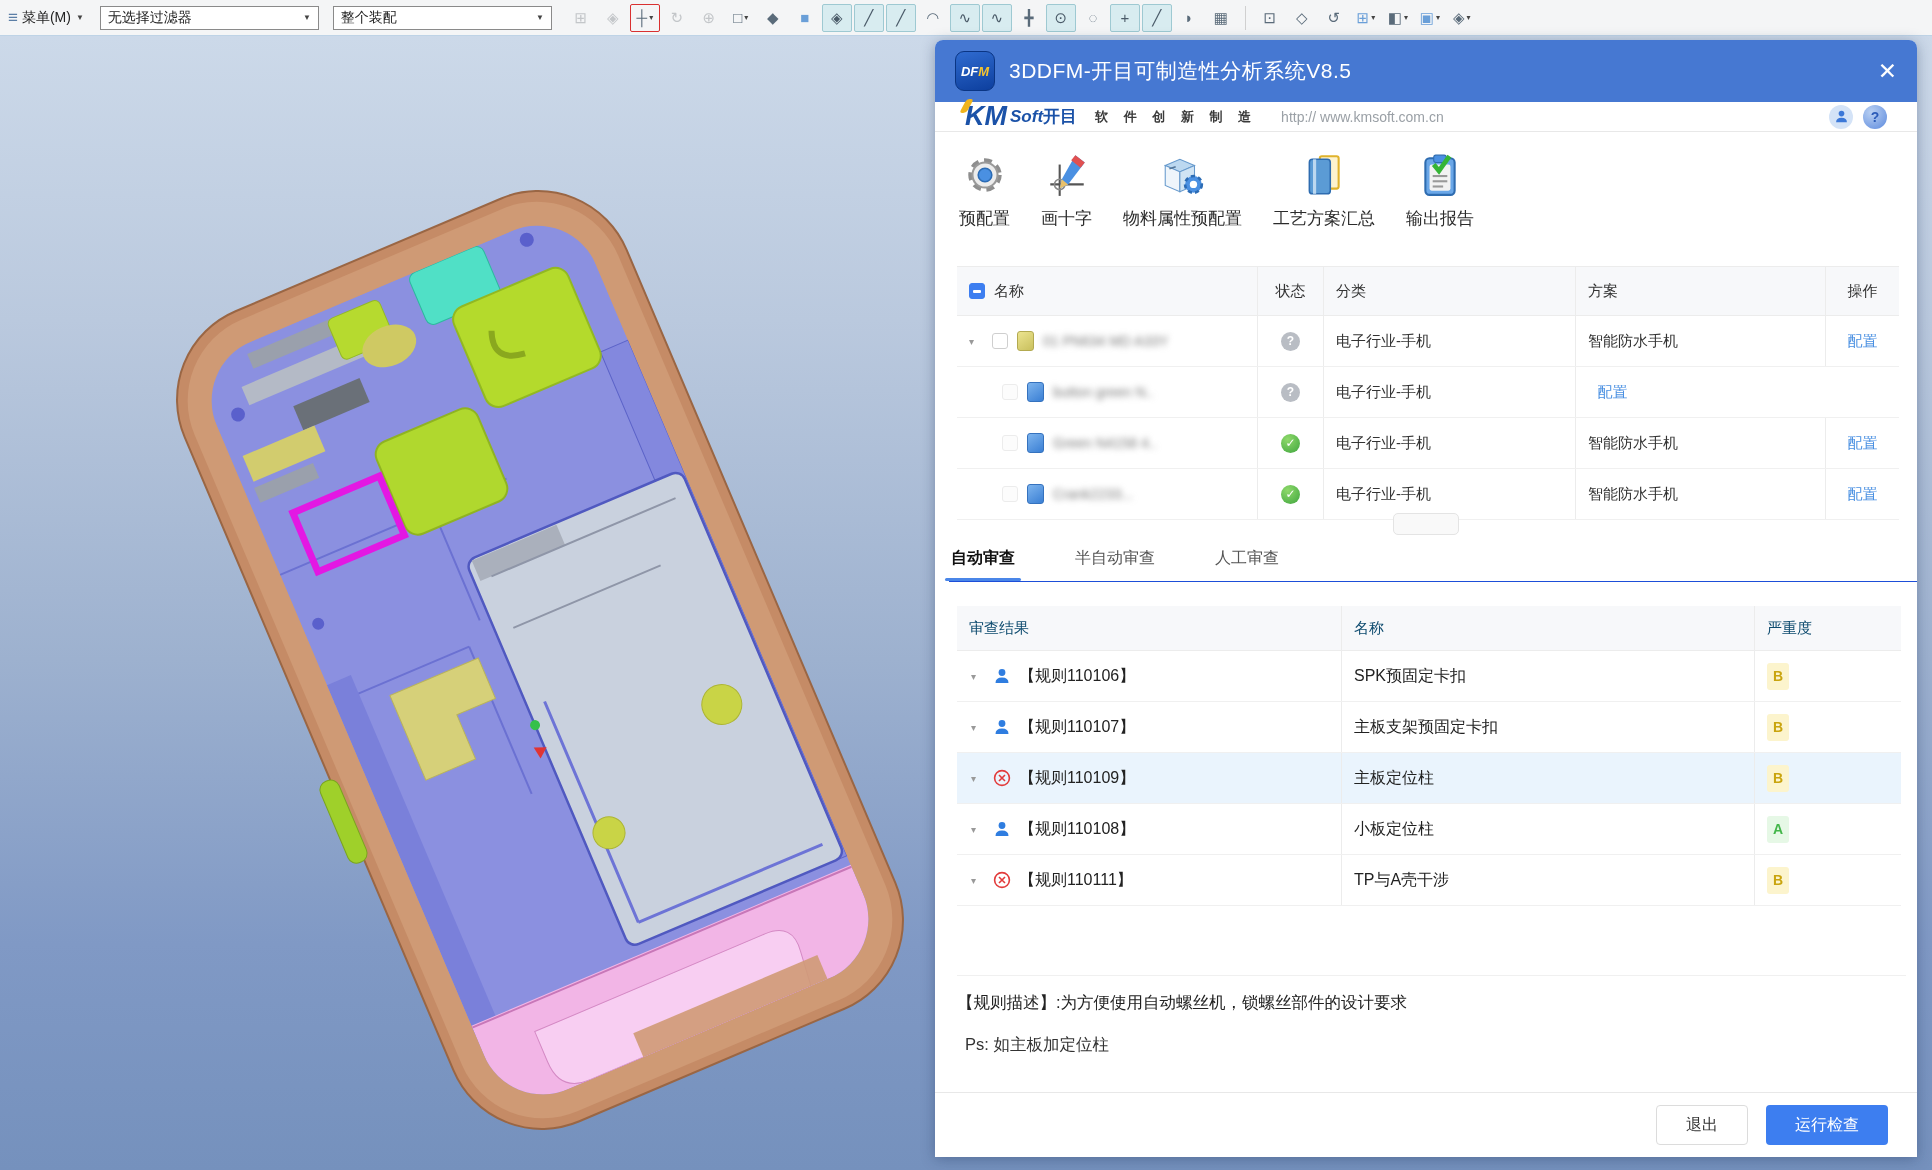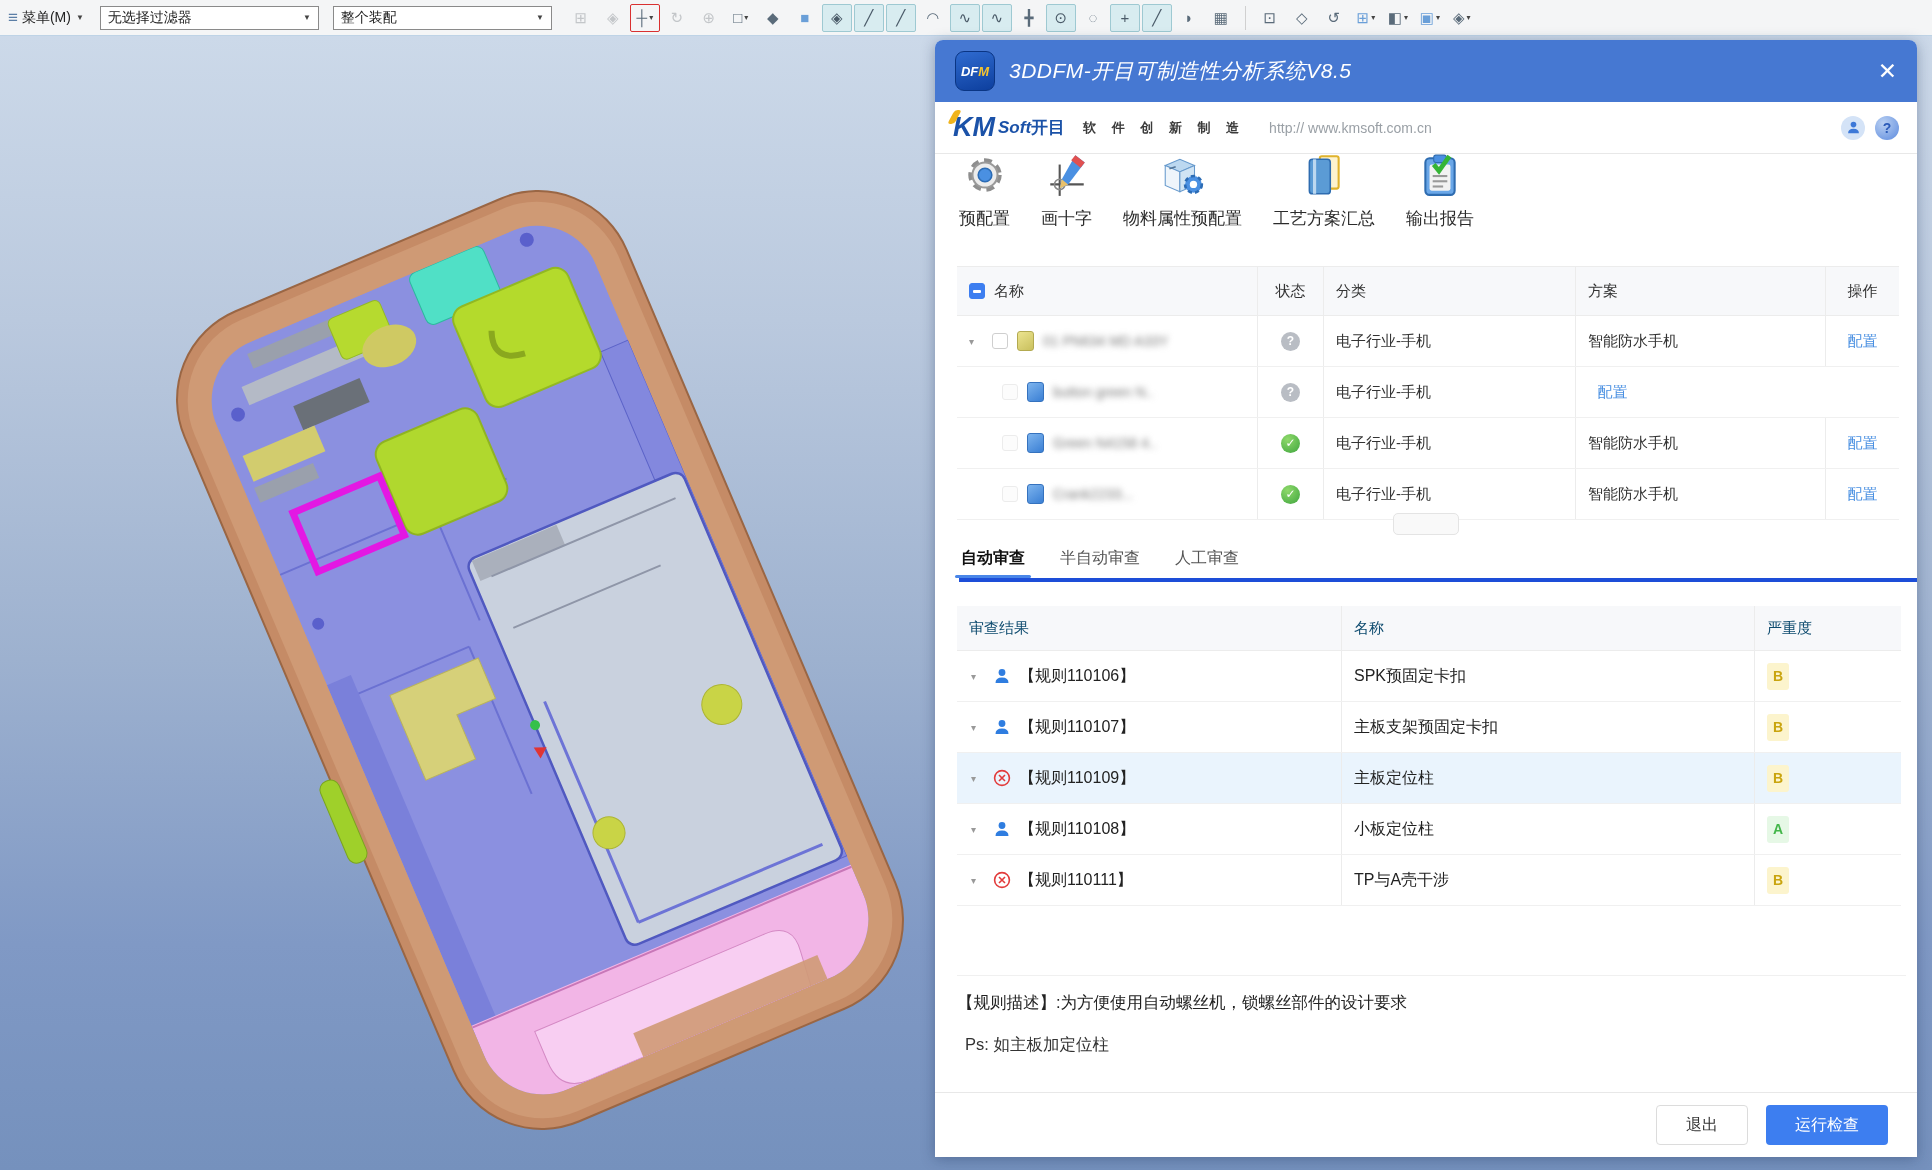--- a/index.html
+++ b/index.html
@@ -32,25 +32,25 @@
 
   
   .dialog{position:absolute;left:935px;top:40px;width:982px;height:1117px;background:#fff;
           border-radius:8px 8px 0 0;box-shadow:0 2px 14px rgba(20,40,80,.35);z-index:10;}
   .title-bar{position:absolute;top:0;left:0;right:0;height:62px;background:#4678d2;
              border-radius:8px 8px 0 0;display:flex;align-items:center;padding:0 20px;box-sizing:border-box;}
   .dfm-logo{width:38px;height:38px;border-radius:9px;background:linear-gradient(165deg,#2f6bd0 0%,#0d3f9e 100%);
             border:1px solid #0a3584;color:#fff;font-weight:bold;font-style:italic;font-size:13px;
             display:flex;align-items:center;justify-content:center;flex:none;}
   .dfm-logo .m{color:#f6c42d;}
-  .dlg-title{color:#fff;font-size:21px;margin-left:14px;letter-spacing:.5px;font-style:italic;}
+  .dlg-title{color:#fff;font-size:21px;margin-left:14px;letter-spacing:.5px;}
   .dlg-close{margin-left:auto;color:#fff;font-size:23px;font-weight:300;cursor:pointer;line-height:1;}
 
-  .brand-bar{position:absolute;top:62px;left:0;right:0;height:52px;background:#fff;
-             border-bottom:1px solid #e8e8e8;display:flex;align-items:center;padding:0 18px;box-sizing:border-box;}
+  .brand-bar{position:absolute;top:62px;left:0;right:0;height:30px;background:#fff;
+             border-bottom:1px solid #e8e8e8;display:flex;align-items:center;padding:0 30px;box-sizing:border-box;}
   .km{font-size:27px;font-weight:bold;font-style:italic;color:#1b52a8;position:relative;line-height:1;}
   .km-flame{position:absolute;left:-2px;top:-4px;width:7px;height:14px;background:#f0b41c;
             transform:skewX(-28deg);border-radius:3px;}
   .soft{font-size:17px;font-style:italic;font-weight:bold;color:#1b52a8;margin-left:3px;}
   .kaimu{font-size:17px;font-weight:bold;color:#1b52a8;}
   .slogan{font-size:13px;color:#3a3a3a;margin-left:18px;letter-spacing:6px;font-weight:600;}
   .url{font-size:14px;color:#9aa0a6;margin-left:24px;}
   .brand-icons{margin-left:auto;display:flex;gap:10px;align-items:center;}
   .person-ic{width:24px;height:24px;border-radius:50%;background:#d4e3f7;display:flex;
              align-items:center;justify-content:center;cursor:pointer;}
@@ -89,22 +89,22 @@
   .status{width:19px;height:19px;border-radius:50%;color:#fff;font-size:12px;font-weight:bold;
           display:flex;align-items:center;justify-content:center;}
   .status.unknown{background:#b9bdc4;}
   .status.ok{background:radial-gradient(circle at 35% 28%,#8ed96a,#3fa53f);}
   .link{color:#4a90e2;cursor:pointer;}
 
   .handle{position:absolute;top:473px;left:50%;transform:translateX(-50%);width:64px;height:20px;
           background:#f9f9f9;border:1px solid #e4e4e4;border-radius:5px;cursor:pointer;}
 
   
-  .tabs{position:absolute;top:504px;left:24px;right:0;height:38px;border-bottom:4px solid #1d4ed8;
-        display:flex;gap:31px;box-sizing:border-box;}
+  .tabs{position:absolute;top:504px;left:14px;right:0;height:38px;border-bottom:1px solid #1d4ed8;
+        display:flex;gap:56px;box-sizing:border-box;}
   .tab{font-size:16px;color:#555;padding:4px 2px 0;position:relative;cursor:pointer;}
   .tab.active{color:#111;font-weight:bold;}
   .tab.active::after{content:"";position:absolute;left:-4px;right:-4px;bottom:0;height:3px;
                      background:#4a86e8;border-radius:2px;}
 
   
   .review-table{position:absolute;top:566px;left:22px;width:944px;}
   .rt-header{display:flex;height:44px;background:#f7f8fa;border-bottom:1px solid #ececec;
              align-items:center;font-size:15px;color:#0c4a6e;}
   .rtc{display:flex;align-items:center;height:100%;border-right:1px solid #ececec;

